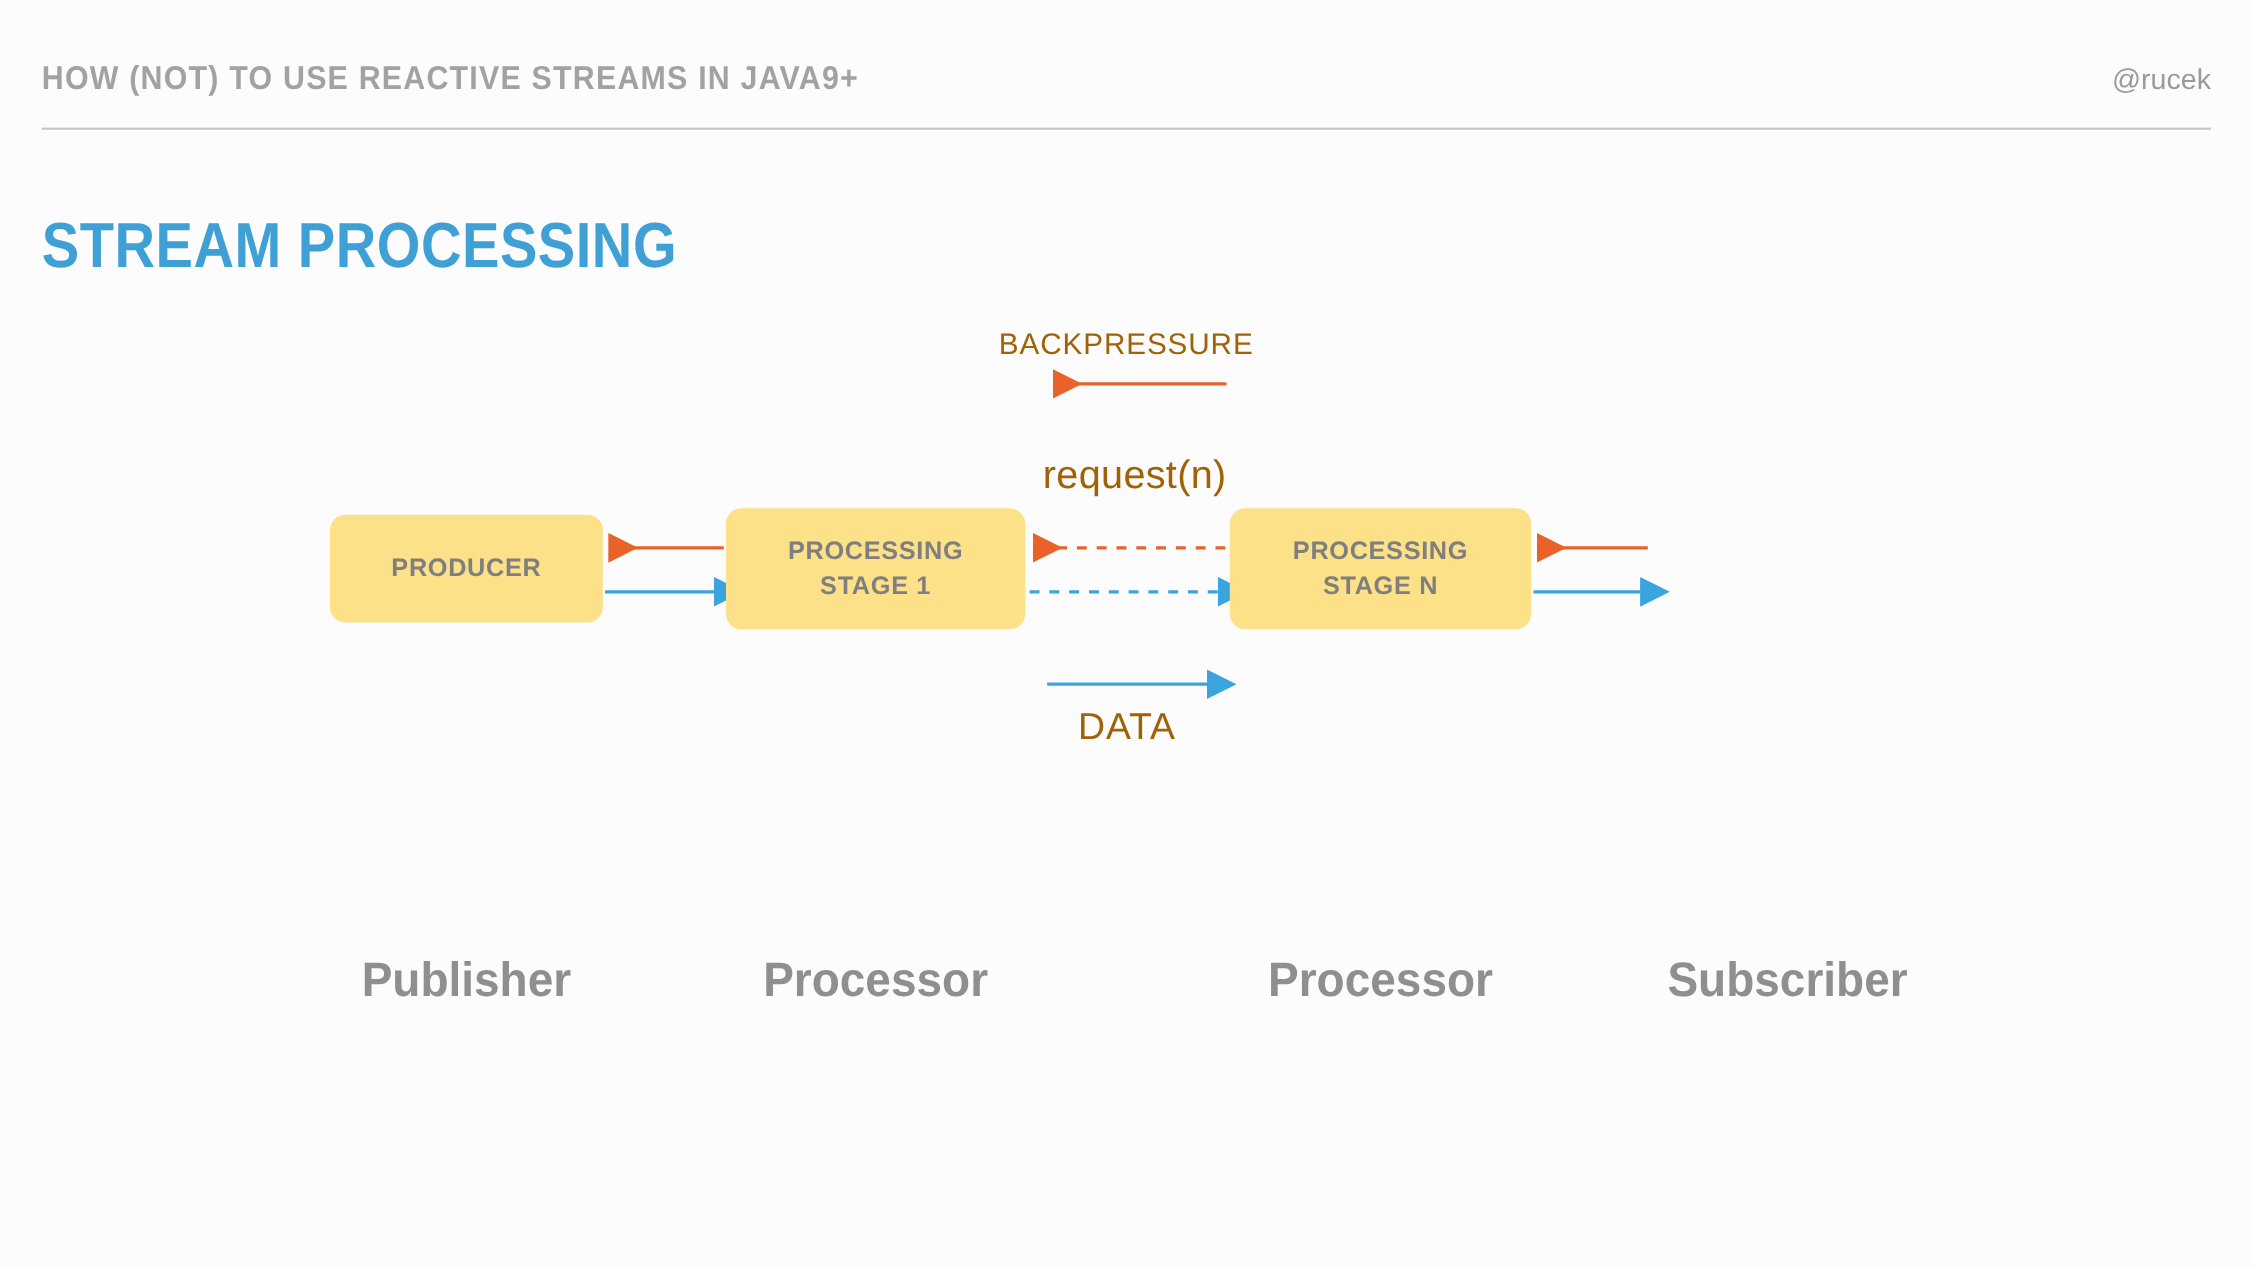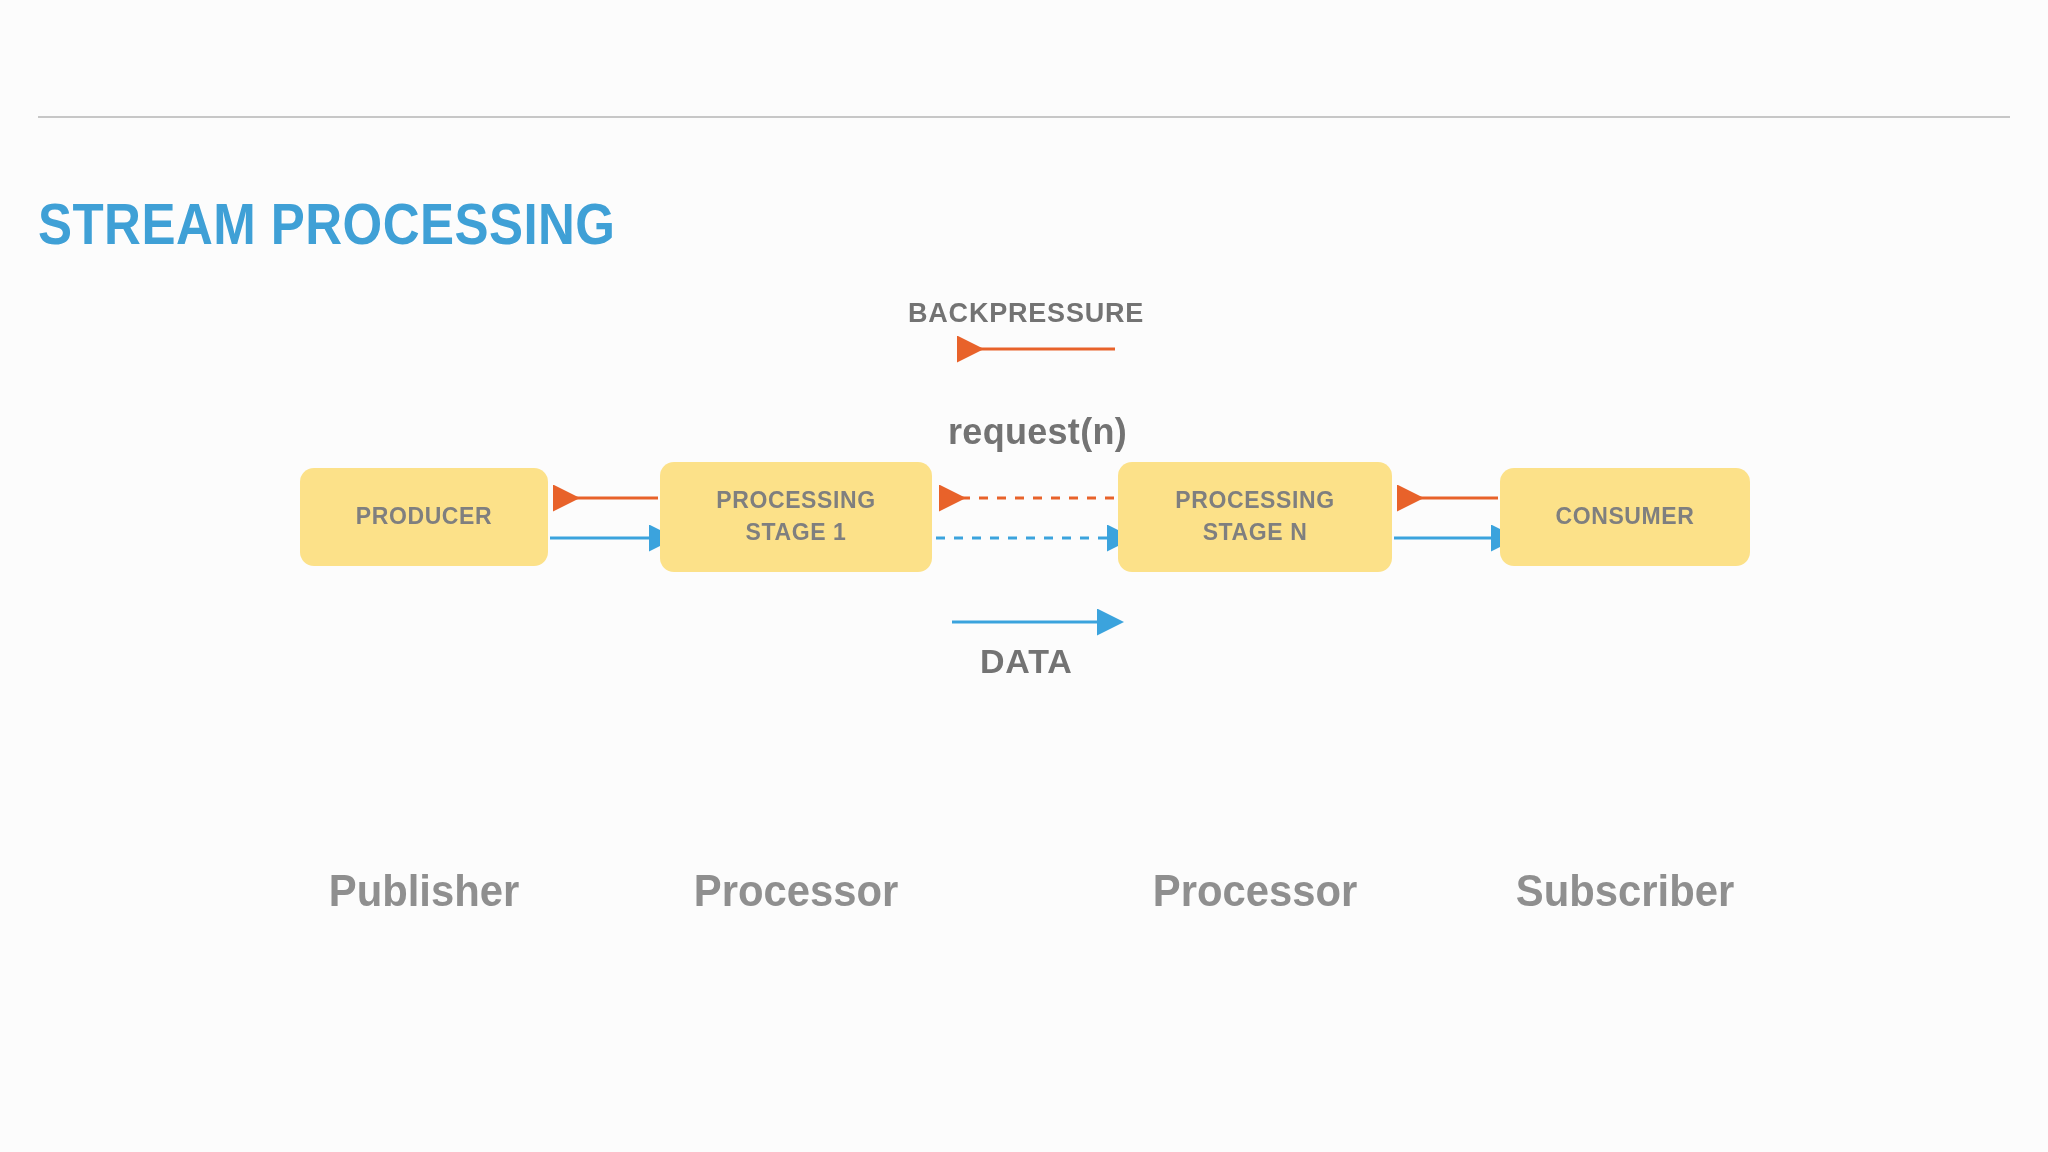--- a/index.html
+++ b/index.html
@@ -120,22 +120,22 @@
     left: 0; top: 0;
     width: 2048px;
     height: 1152px;
     pointer-events: none;
   }
 
   
   .annot {
     position: absolute;
     font-family: "Liberation Sans", sans-serif;
-    font-weight: bold;
-    color: #737373;
+    font-weight: normal;
+    color: #a16207;
     white-space: nowrap;
   }
   #label-backpressure {
     left: 908px;
     top: 298px;
     font-size: 27px;
     letter-spacing: 0.8px;
   }
   #label-request {
     left: 948px;
@@ -167,20 +167,24 @@
   #role-publisher  { left: 300px;  width: 248px; }
   #role-processor1 { left: 660px;  width: 272px; }
   #role-processor2 { left: 1118px; width: 274px; }
   #role-subscriber { left: 1500px; width: 250px; }
 </style>
 </head>
 <body>
 
 <div class="slide">
 
+  <div class="header">
+    <div class="header-title">HOW (NOT) TO USE REACTIVE STREAMS IN JAVA9+</div>
+    <div class="header-handle">@rucek</div>
+  </div>
   <div class="header-rule"></div>
 
   <div class="slide-title">STREAM PROCESSING</div>
 
   <div class="diagram">
 
     <svg class="connectors" width="2048" height="1152" viewBox="0 0 2048 1152">
       <defs>
         <marker id="ah-orange-left" markerWidth="9" markerHeight="9" refX="8" refY="4.5" orient="auto" markerUnits="strokeWidth">
           <path d="M9,0 L9,9 L0,4.5 z" fill="#e8622a"></path>
@@ -227,23 +231,20 @@
       <span class="node-text">PRODUCER</span>
     </div>
     <div class="node" id="node-stage1">
       <span class="node-text">PROCESSING
 STAGE 1</span>
     </div>
     <div class="node" id="node-stageN">
       <span class="node-text">PROCESSING
 STAGE N</span>
     </div>
-    <div class="node" id="node-consumer">
-      <span class="node-text">CONSUMER</span>
-    </div>
 
     <div class="annot" id="label-backpressure">BACKPRESSURE</div>
     <div class="annot" id="label-request">request(n)</div>
     <div class="annot" id="label-data">DATA</div>
 
     <div class="role-label" id="role-publisher">Publisher</div>
     <div class="role-label" id="role-processor1">Processor</div>
     <div class="role-label" id="role-processor2">Processor</div>
     <div class="role-label" id="role-subscriber">Subscriber</div>
 

